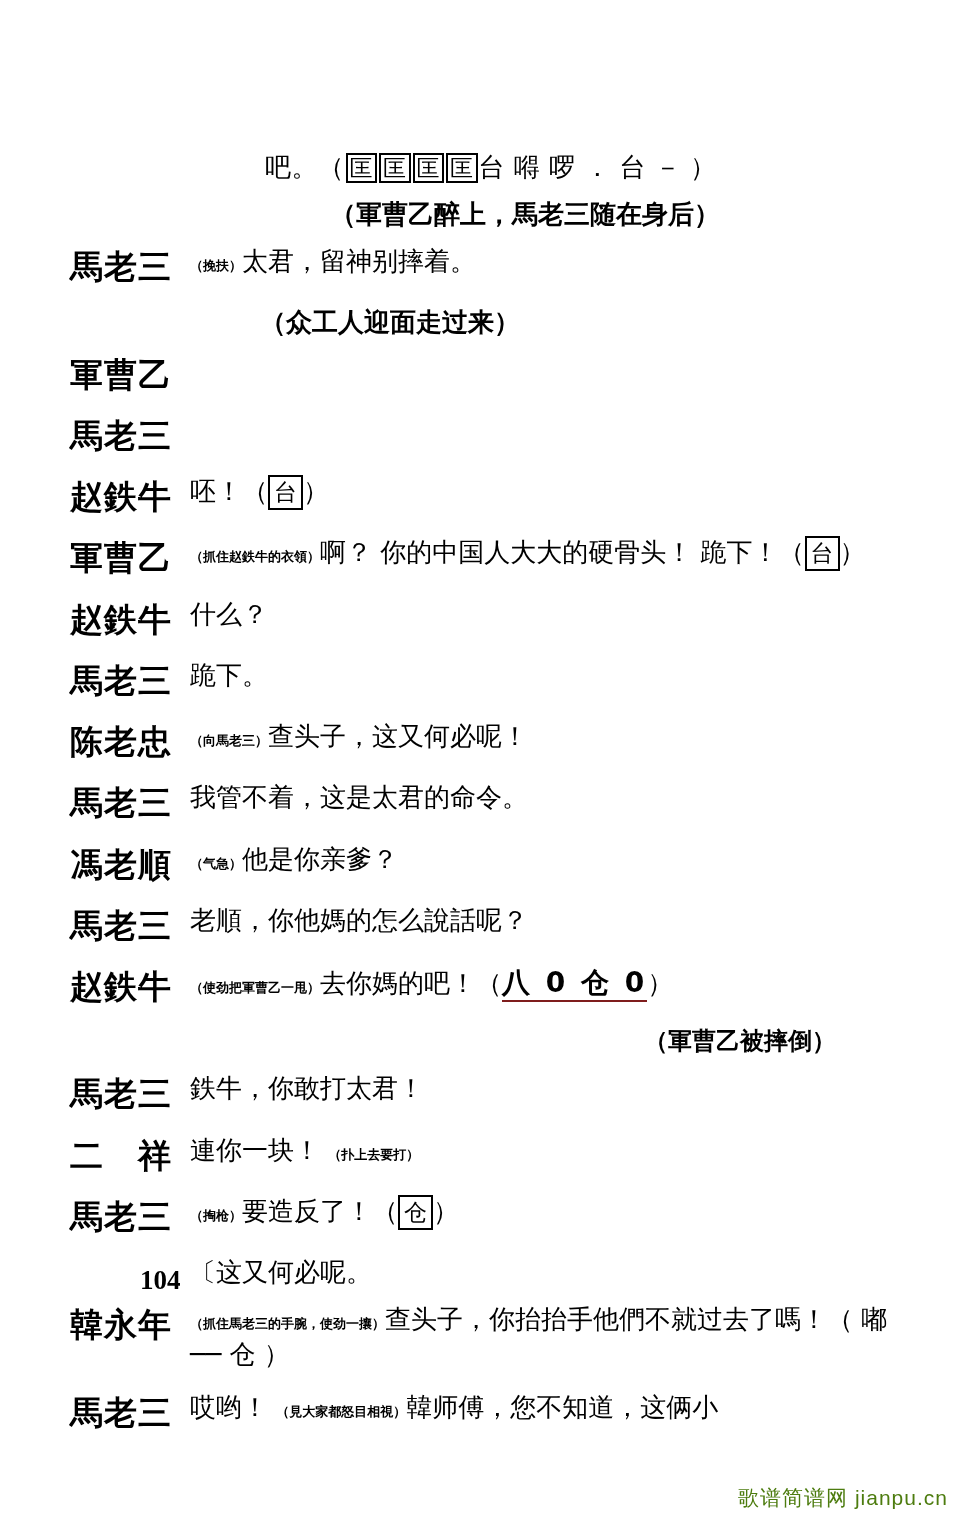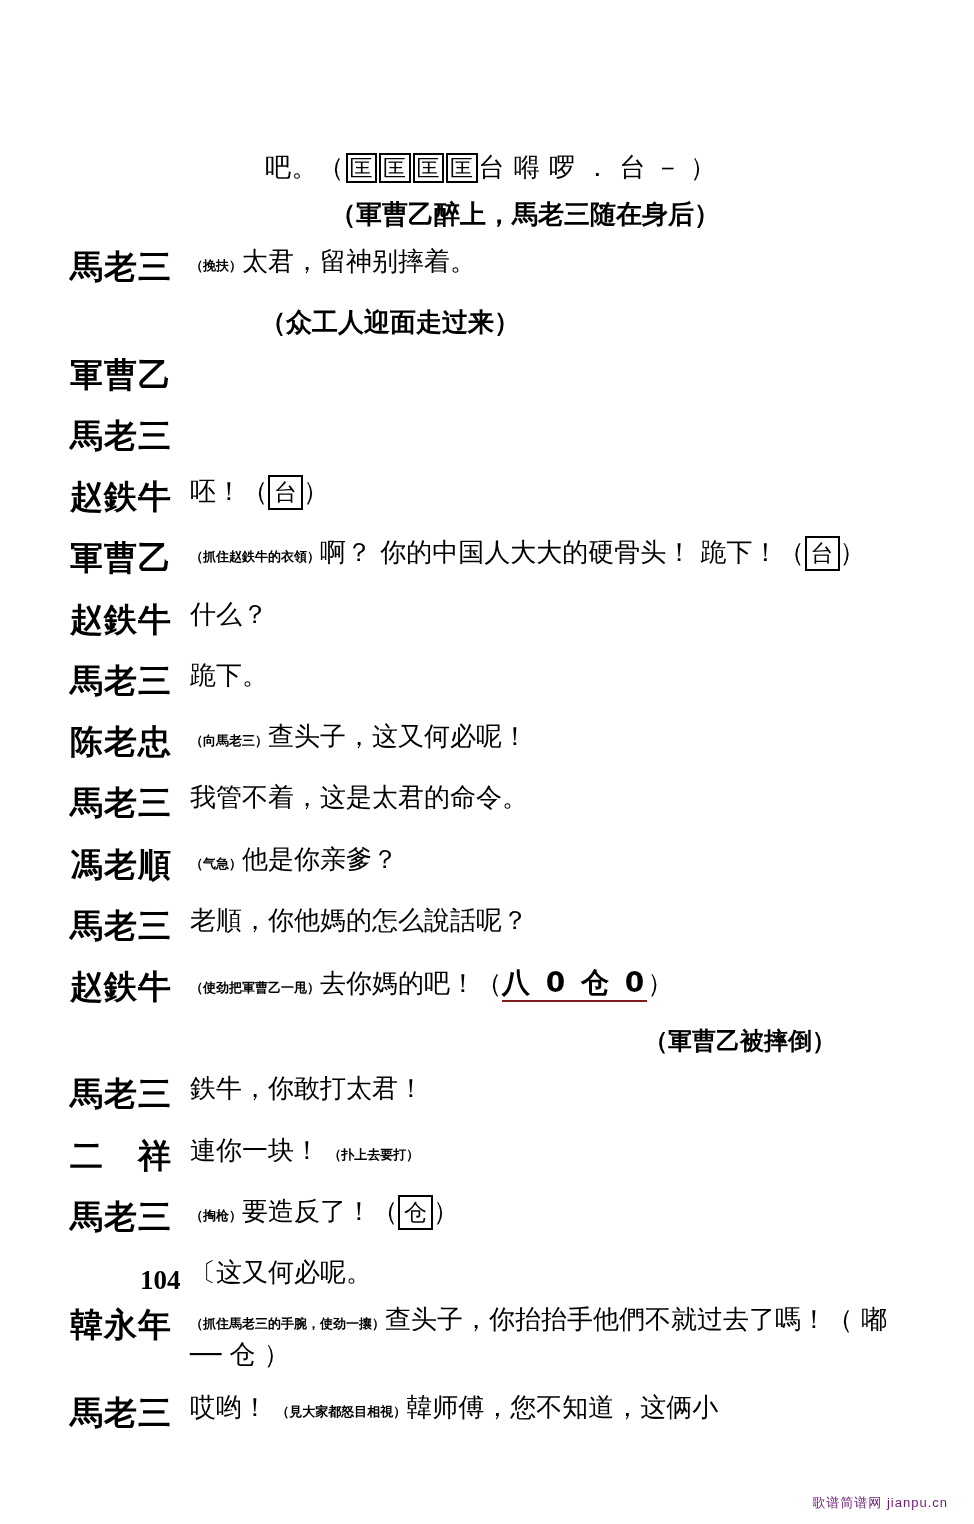--- a/index.html
+++ b/index.html
@@ -100,22 +100,22 @@
     bottom: 228px;
     font-size: 27px;
     font-weight: bold;
     font-family: "Liberation Serif", serif;
     margin-left: 32px;
   }
   .watermark {
     position: absolute;
     right: 18px;
     bottom: 12px;
-    font-size: 13px;
-    color: #701a75;
+    font-size: 21px;
+    color: #4d7c0f;
     letter-spacing: 1px;
     font-family: "Liberation Sans", sans-serif;
   }
   .tight { letter-spacing: 0.5px; }
 </style>
 </head>
 <body>
 
 <div class="page">
 

